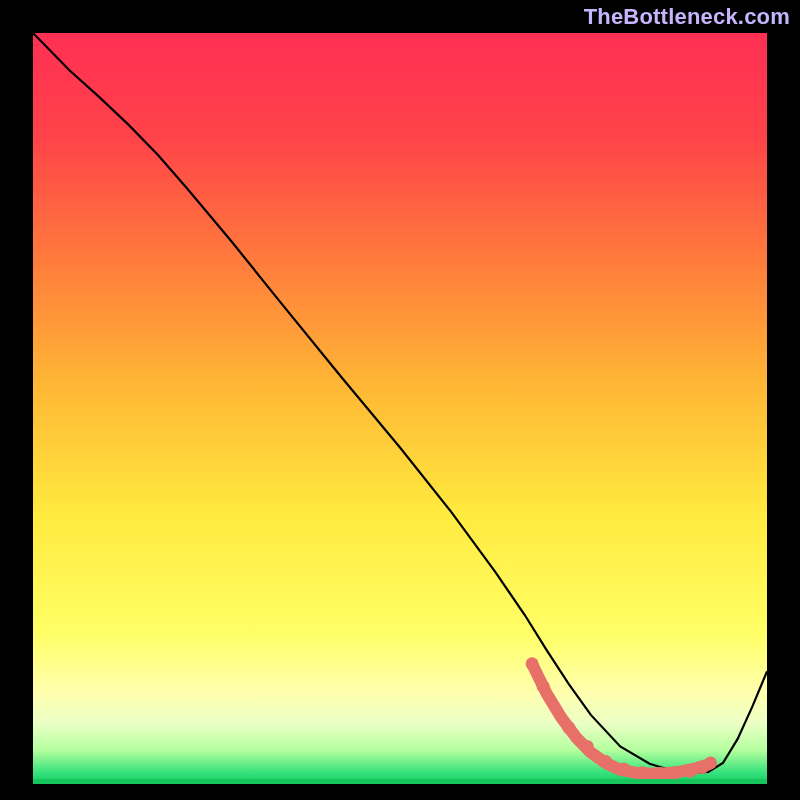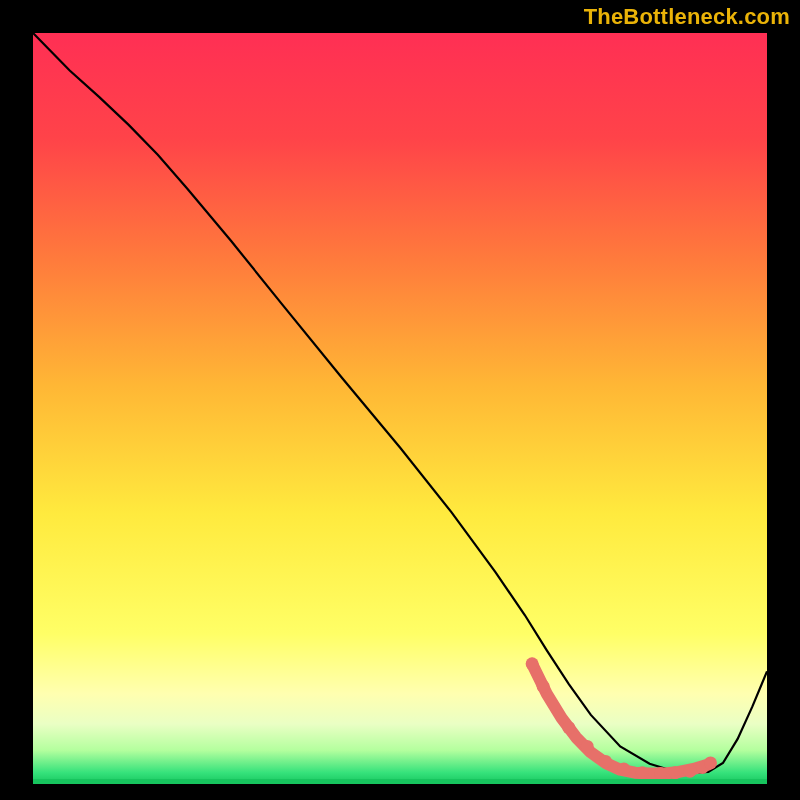--- a/index.html
+++ b/index.html
@@ -14,21 +14,21 @@
   .stage {
     position: relative;
     width: 800px;
     height: 800px;
     background: #000000;
   }
   .watermark {
     position: absolute;
     top: 4px;
     right: 10px;
-    color: #eab308;
+    color: #c4b5fd;
     font-size: 22px;
     font-weight: 600;
     letter-spacing: 0.2px;
     user-select: none;
   }
   svg.plot {
     position: absolute;
     left: 0;
     top: 0;
     width: 800px;

